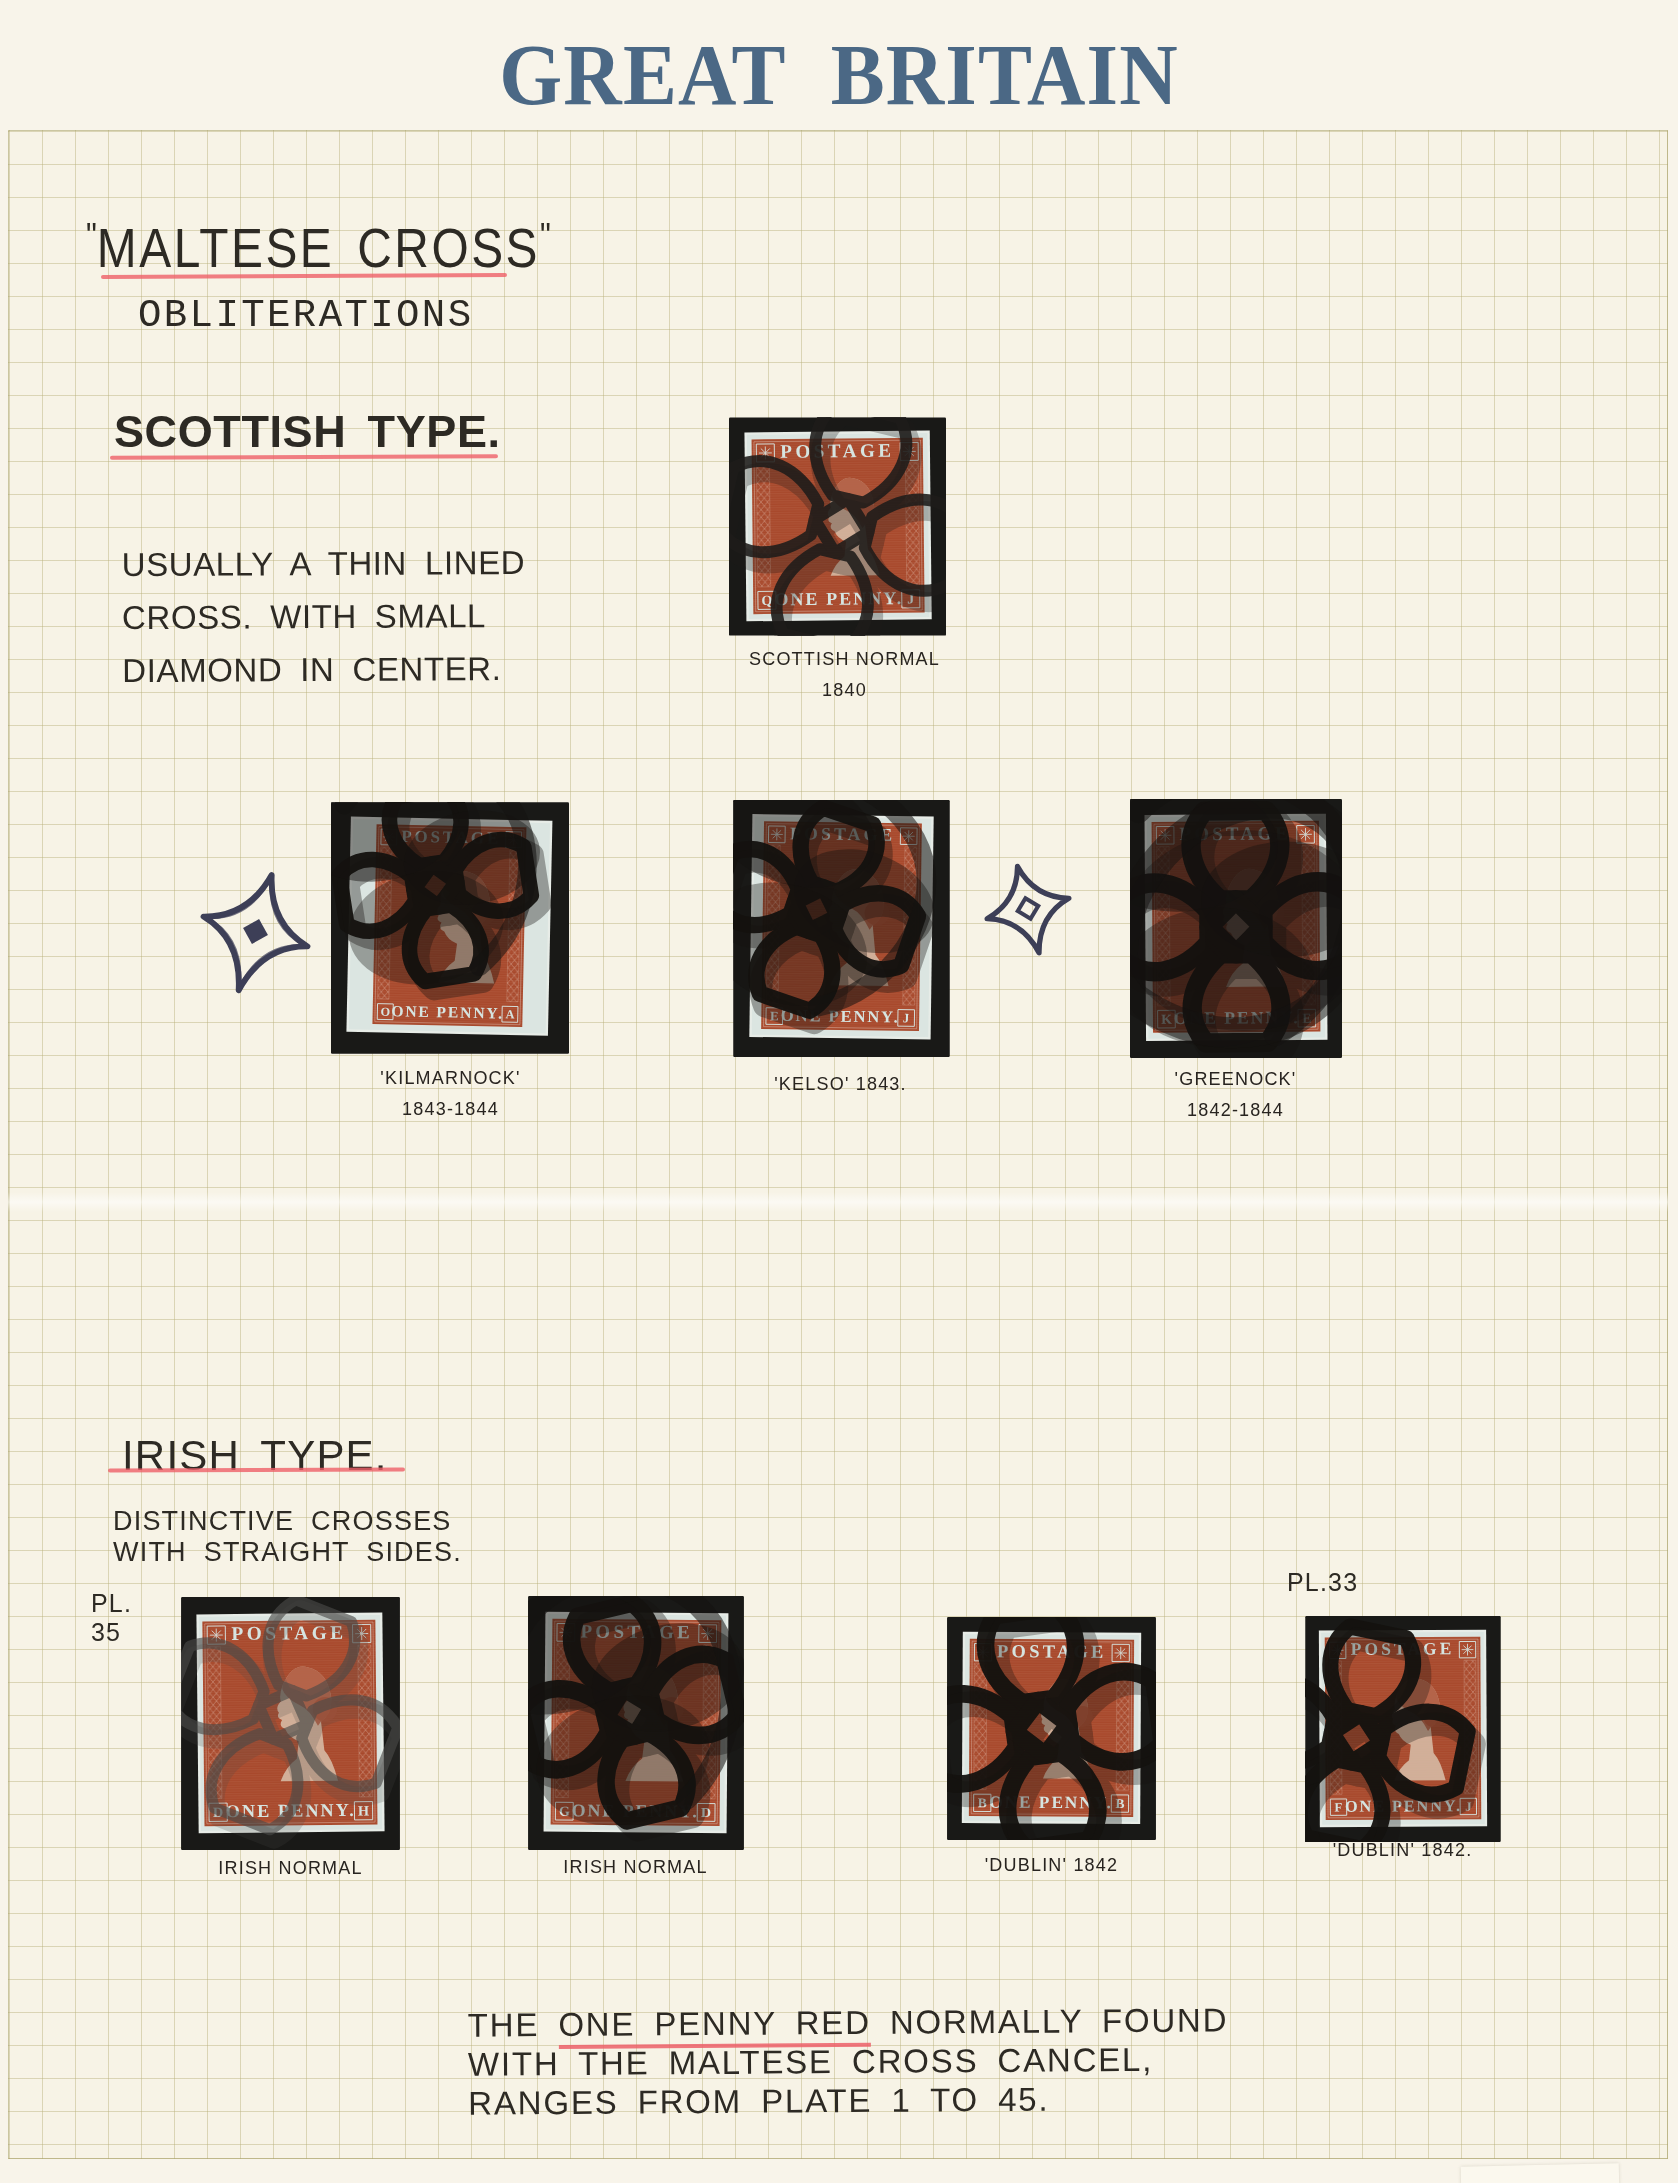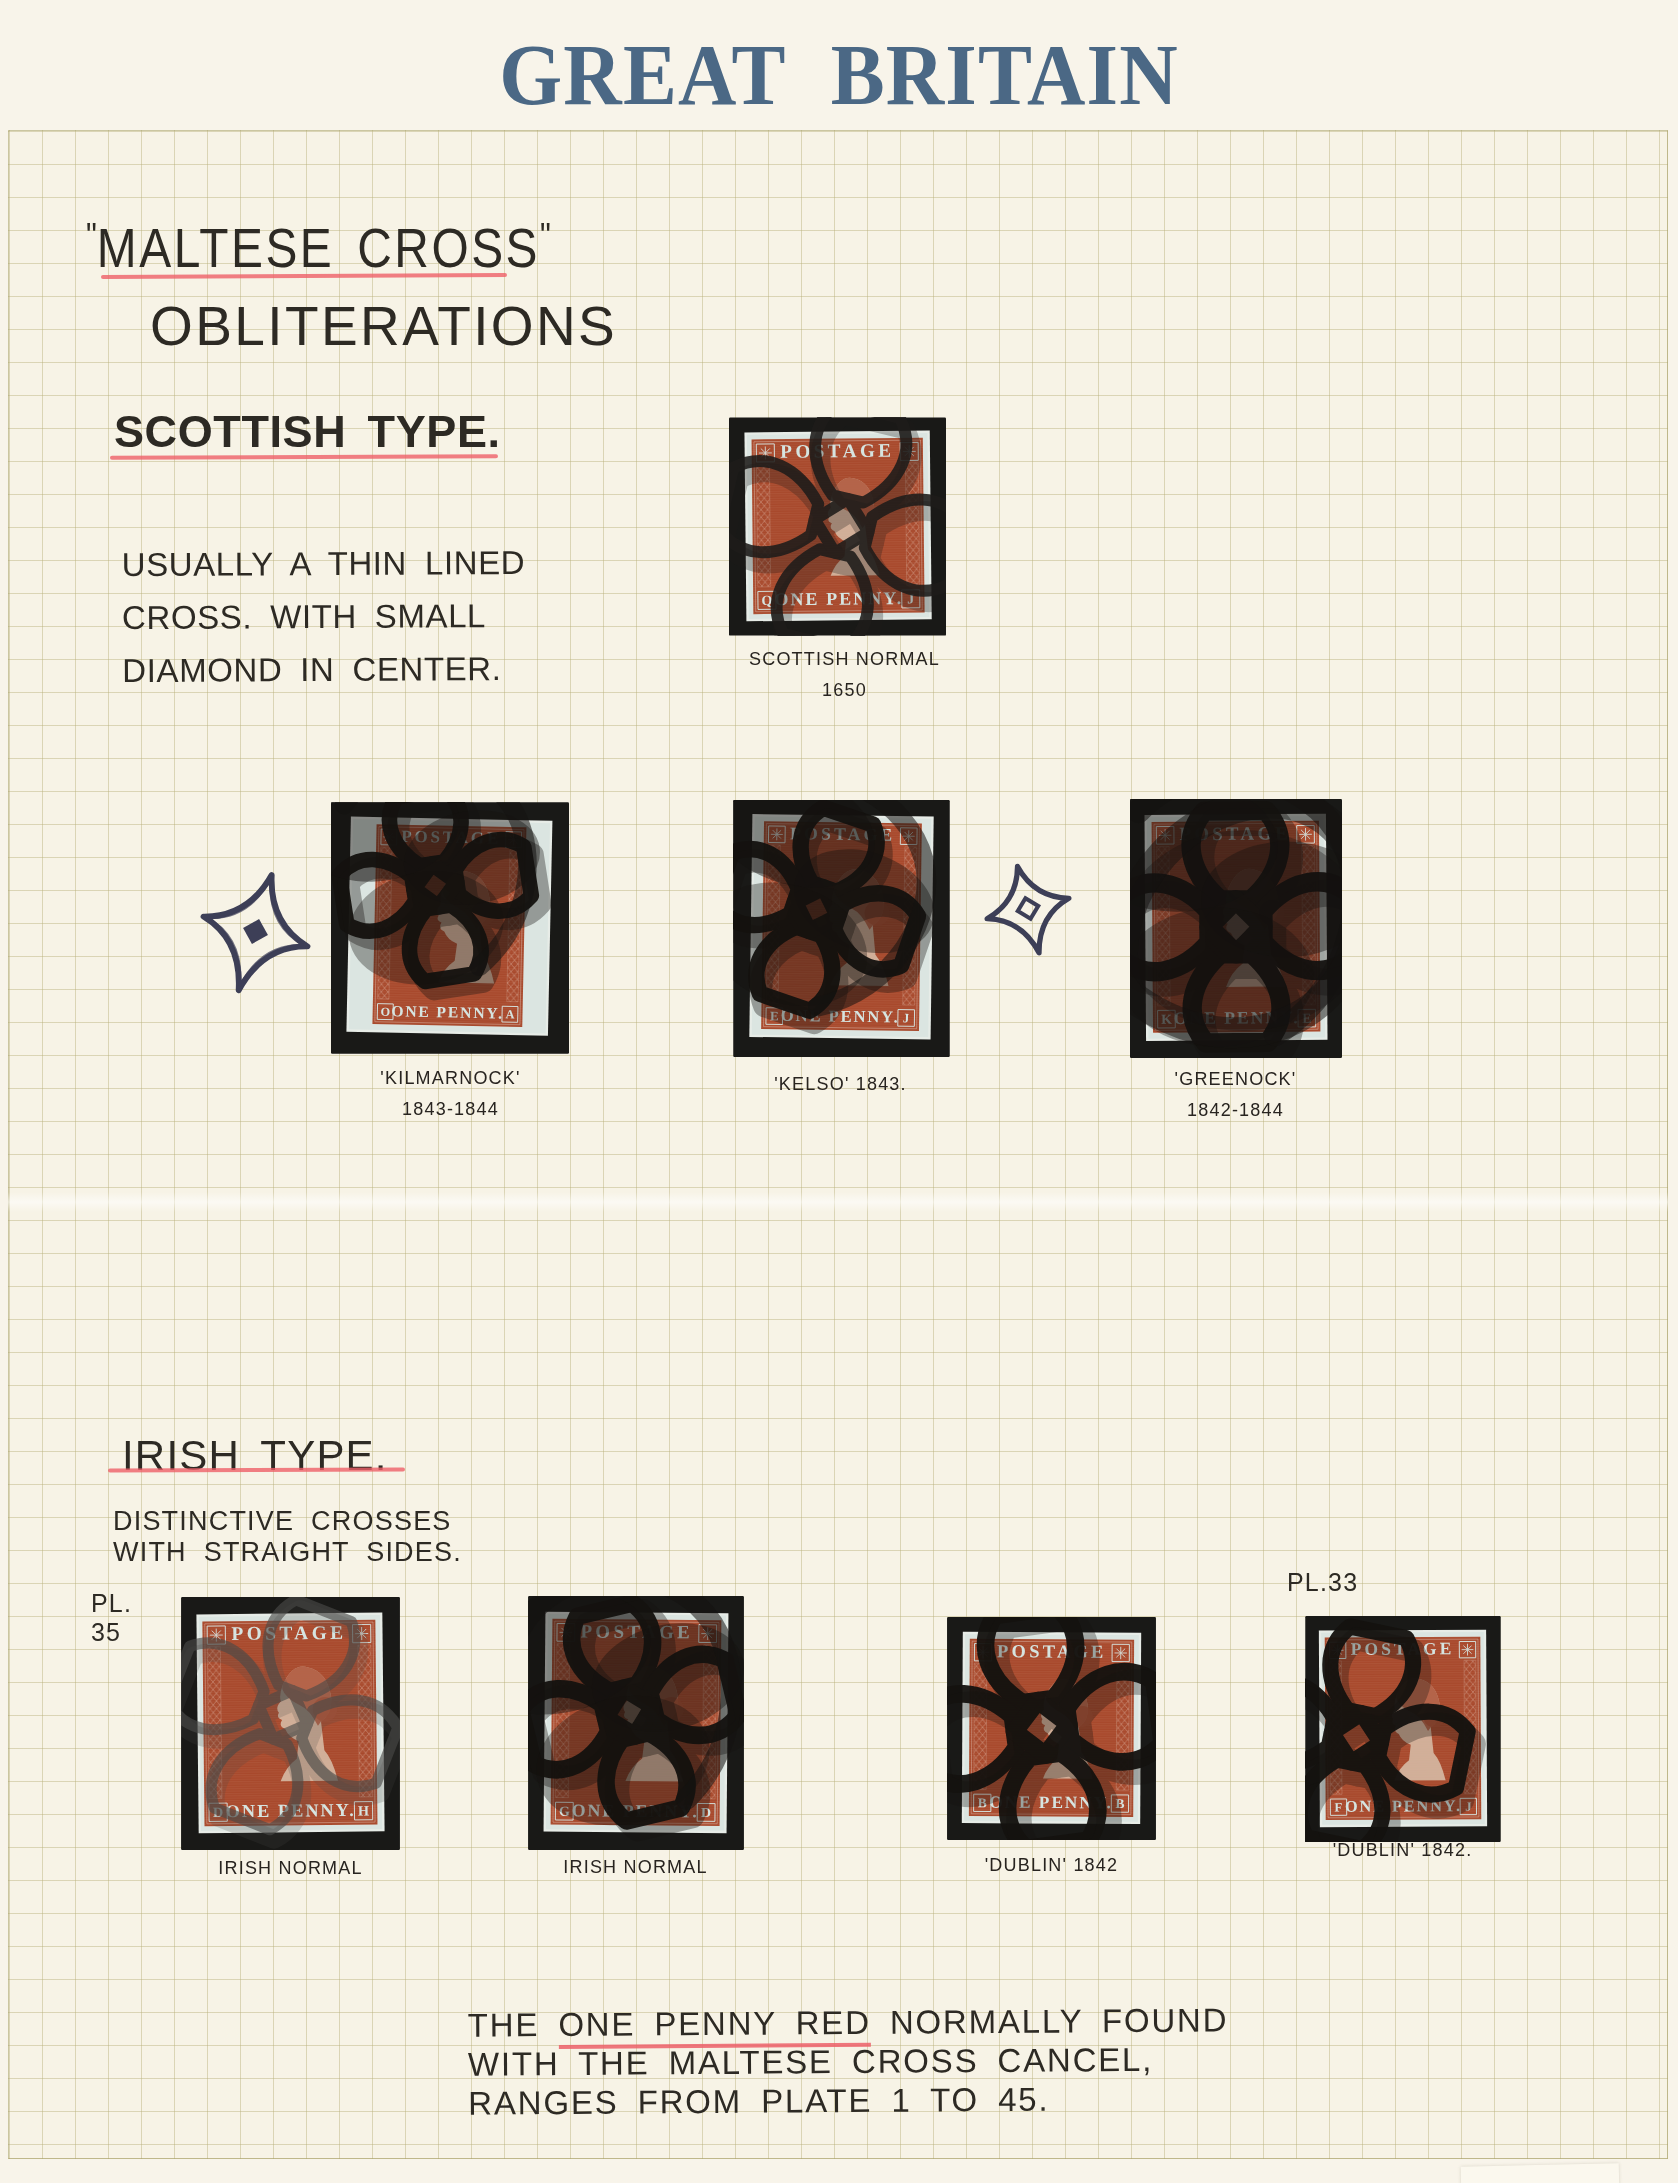--- a/index.html
+++ b/index.html
@@ -41,21 +41,21 @@
     font-size:39px; color:#4b6885; letter-spacing:9.4px;
   }
   
   .hand {
     position:absolute; color:#2d2a24; white-space:nowrap;
     font-family:"Liberation Sans", sans-serif; font-weight:400;
     word-spacing:8.2px;
   }
   .h-main   { left:86px; top:216px;  font-size:55px;  letter-spacing:2.9px; transform:scaleX(.87); transform-origin:left top; }
   .h-main .q { font-size:35px; position:relative; top:-20px; letter-spacing:0; }
-  .h-sub    { left:150px; top:294px;  font-size:55px;  letter-spacing:2.4px; }
+  .h-sub    { left:138px; top:294px;  font-size:39px;  letter-spacing:2.4px;font-family:Liberation Mono, monospace; }
   .h-scot   { left:114px; top:406px;  font-size:45px;  letter-spacing:0.6px;font-weight:bold; }
   .h-irish  { left:110px; top:1432px; font-size:42px;  letter-spacing:1.2px;margin-left:12px; }
   .p-scot   { left:122px; top:537px;  font-size:33px;  letter-spacing:0.6px; line-height:53px; transform:rotate(-.3deg); }
   .p-irish  { left:113px; top:1506px; font-size:27px;  letter-spacing:1.2px; line-height:31px; }
   .p-footer { left:468px; top:2003px; font-size:33px;  letter-spacing:1.8px; line-height:39px; transform:rotate(-.4deg); }
   .p-footer .ul { border-bottom:4.1px solid rgba(236,95,104,.85); padding-bottom:2.4px; }
   .ann      { font-size:25px; letter-spacing:1.2px; line-height:29px; }
   .redline  { position:absolute; height:4.1px; background:rgba(238,95,104,.8); border-radius:2.4px; }
   .rl-1 { left:101px; top:274px;  width:406px; transform:rotate(-.3deg); }
   .rl-2 { left:110px; top:455px;  width:388px; transform:rotate(-.2deg); }
@@ -637,21 +637,21 @@
             <path d="M -8 -14 C -24 -28 -28 -46 -16 -60 L 16 -60 C 28 -46 24 -28 8 -14 Z" transform="rotate(270)"></path>
             <path d="M0 -14 L14 0 L0 14 L-14 0 Z"></path>
           </g>
         </g>
   </g>
 </svg>
   </div>
 
 <div class="caption" style="left:721px; top:646px; width:247px;">
   <div class="cap1">SCOTTISH NORMAL</div>
-  <div class="cap2">1650</div>
+  <div class="cap2">1840</div>
 </div>
 <div class="caption" style="left:333px; top:1065px; width:235px;">
   <div class="cap1">'KILMARNOCK'</div>
   <div class="cap2">1843-1844</div>
 </div>
 <div class="caption" style="left:723px; top:1071px; width:235px;">
   <div class="cap1">'KELSO' 1843.</div>
 
 </div>
 <div class="caption" style="left:1118px; top:1066px; width:235px;">

